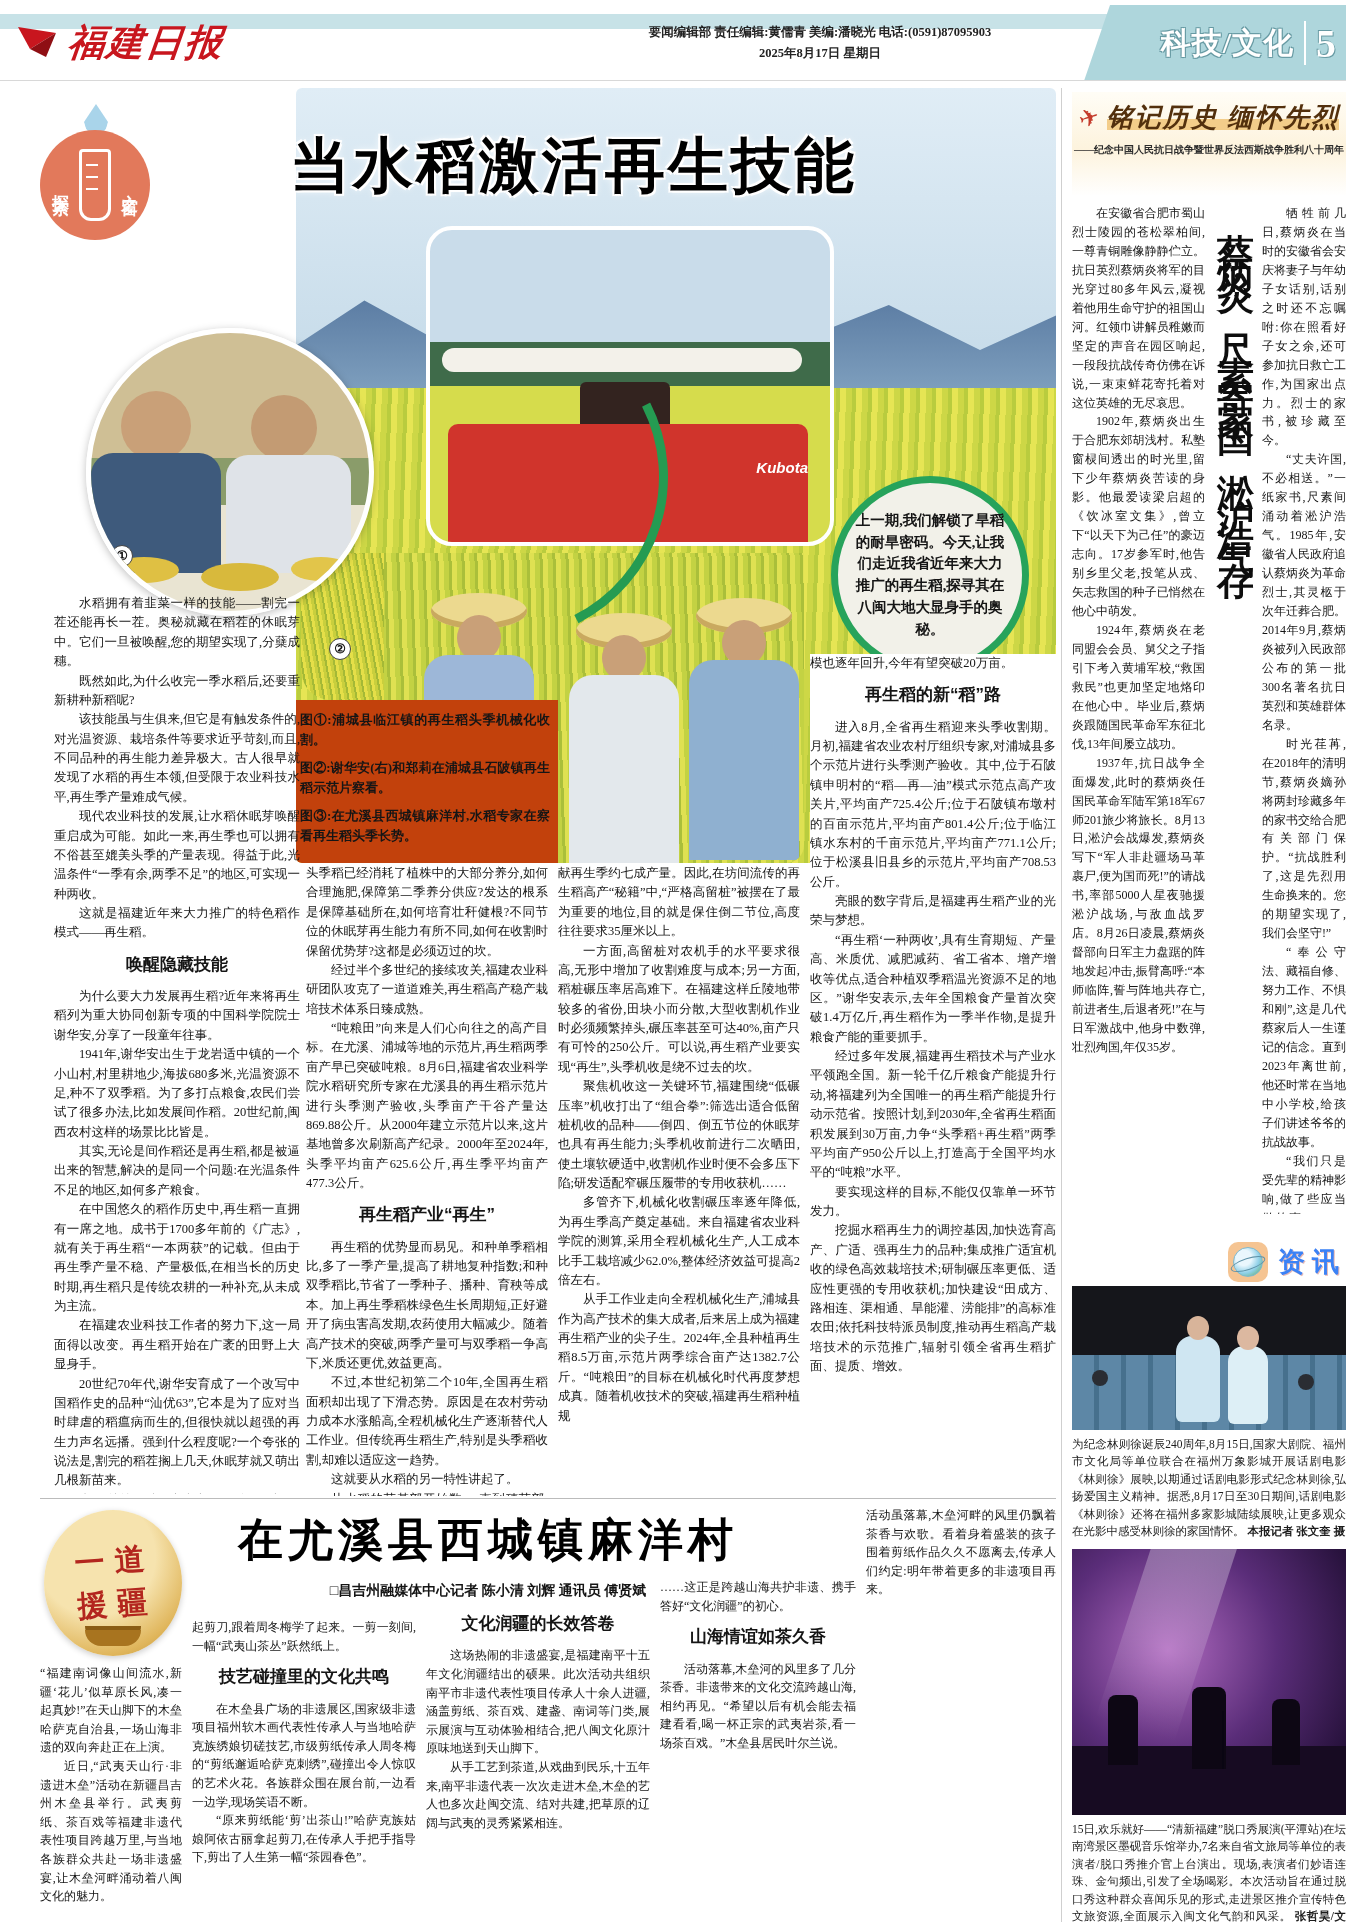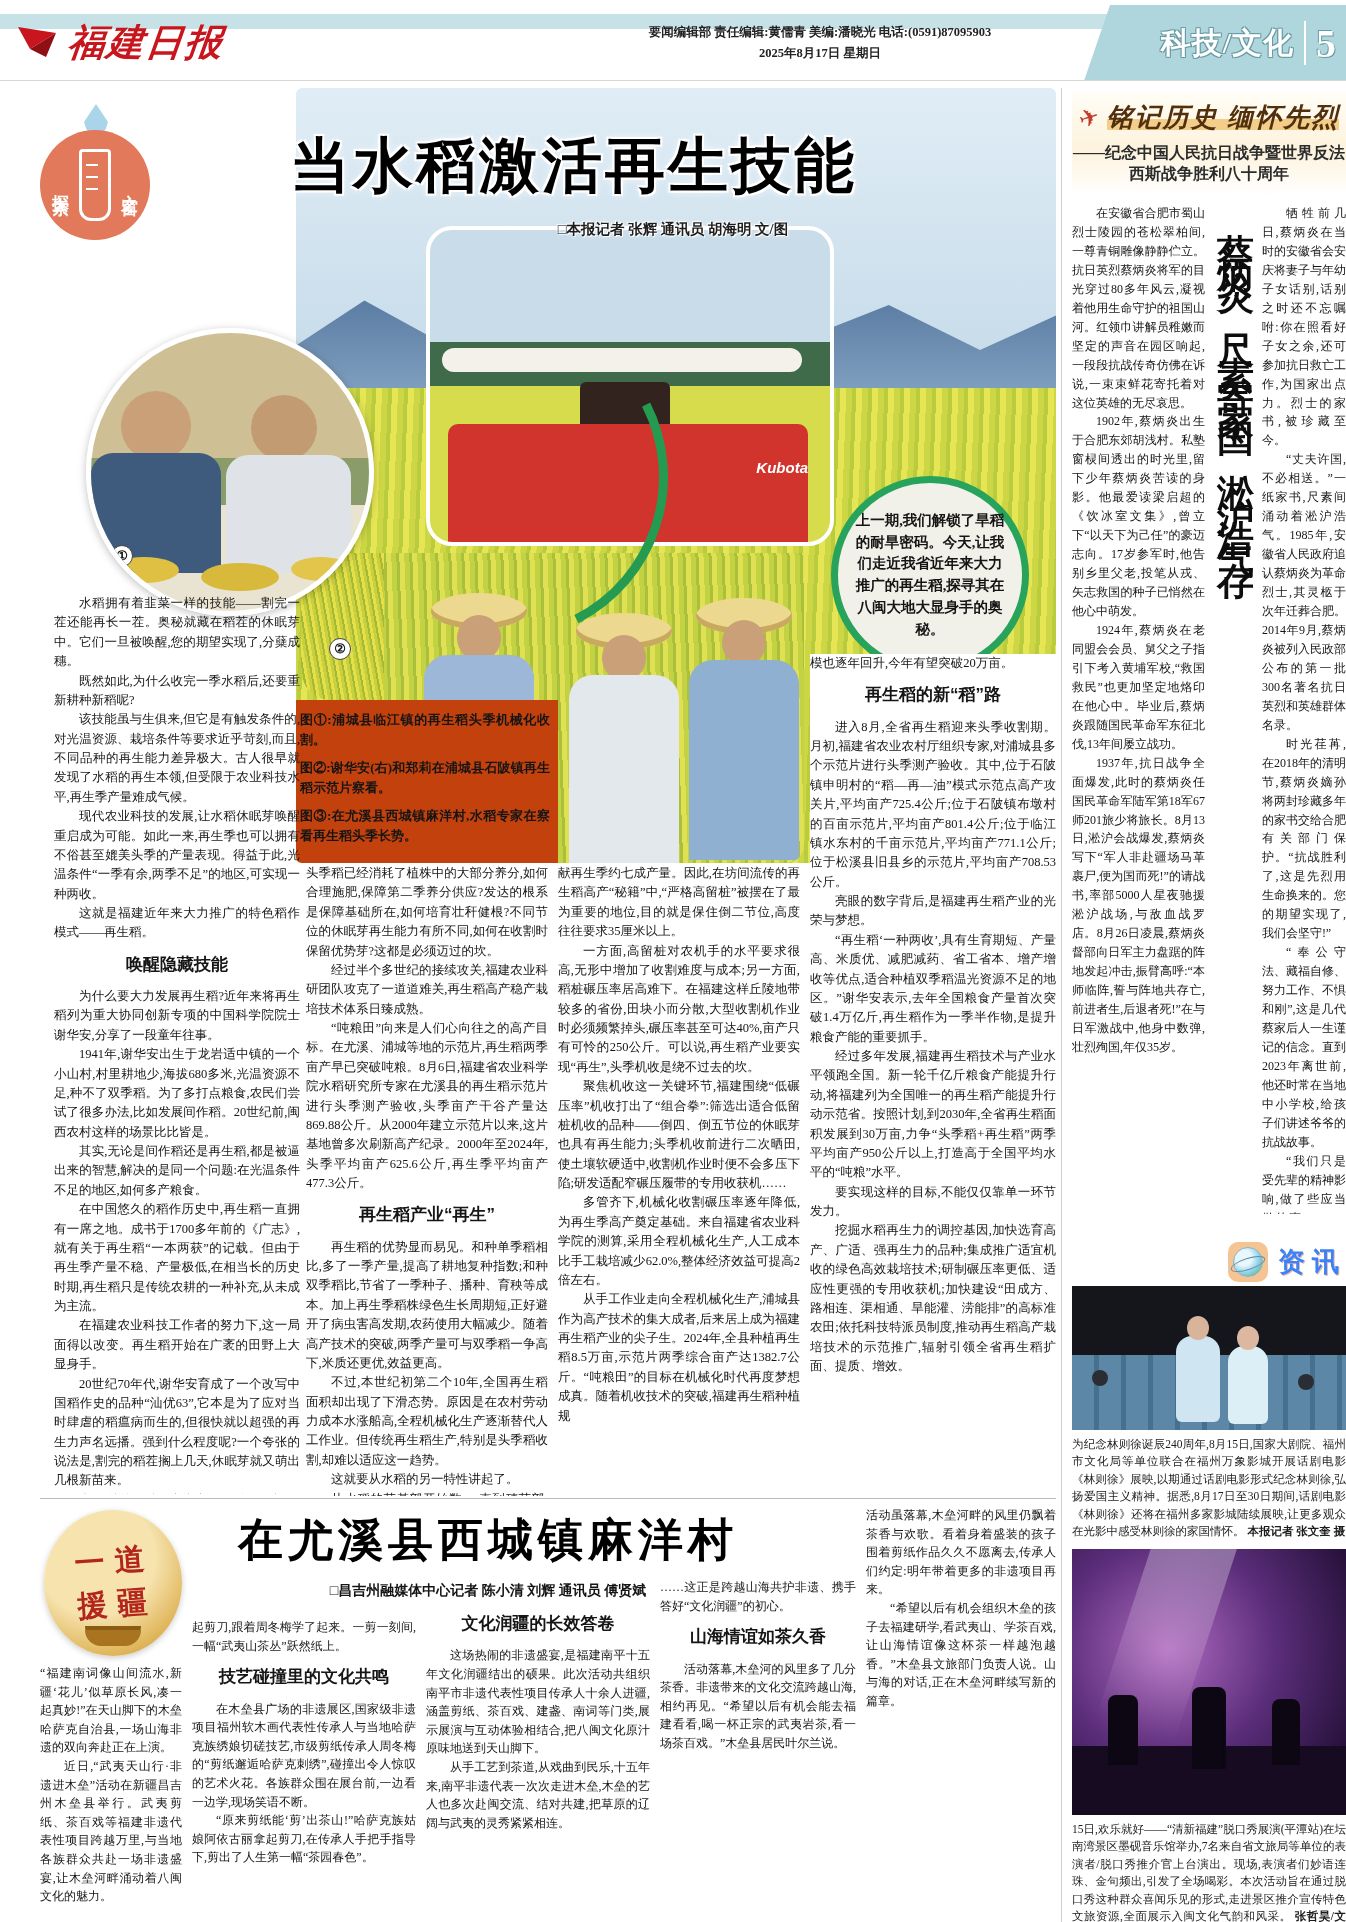--- a/index.html
+++ b/index.html
@@ -88,21 +88,21 @@
   #mcol2{left:266px;top:776px;width:242px;height:632px;}
   #mcol3{left:518px;top:776px;width:242px;height:632px;}
   #mcol4{left:770px;top:566px;width:246px;height:842px;background:#fff;z-index:4;}
   
   #memorial{position:absolute;left:1072px;top:92px;width:274px;height:1136px;}
   .mem-banner{height:104px;text-align:center;background:linear-gradient(180deg,#fffdf6 0,#fdf3dd 55%,#fff 100%);}
   .mem-title-row{display:flex;align-items:center;justify-content:center;gap:8px;padding-top:8px;}
   .plane-icon{font-size:24px;color:#c43a2a;transform:rotate(-18deg);}
   .mem-title{font-size:26px;font-weight:bold;font-style:italic;color:#53300d;letter-spacing:2px;
              background:linear-gradient(180deg,rgba(255,255,255,0) 55%,#f3cd8a 55% 85%,rgba(255,255,255,0) 85%);}
-  .mem-subtitle{margin-top:8px;font-size:16px;font-weight:bold;color:#2c2c2c;}
+  .mem-subtitle{margin-top:8px;font-size:10px;font-weight:bold;color:#2c2c2c;}
   .mem-body{display:flex;height:1010px;margin-top:8px;}
   .mem-colL{width:136px;font-size:12px;line-height:1.58;text-align:justify;overflow:hidden;}
   .mem-colL p,.mem-colR p{margin:0;text-indent:2em;}
   .mem-vhead{width:54px;writing-mode:vertical-rl;font-size:37px;font-weight:bold;letter-spacing:22px;
              color:#0d0d0d;text-align:start;margin:0 2px;font-family:"Liberation Serif",serif;}
   .mem-colR{width:86px;font-size:12px;line-height:1.58;text-align:justify;overflow:hidden;}
   
   #news{position:absolute;left:1072px;top:1238px;width:274px;height:680px;}
   .news-head{height:48px;display:flex;align-items:center;justify-content:flex-end;gap:10px;}
   .globe-icon{width:40px;height:40px;border-radius:10px;background:#f5c492;display:flex;align-items:center;justify-content:center;}
@@ -236,21 +236,20 @@
     <div class="explore-badge">
       <div class="drop"></div>
       <div class="explore-circle">
         <span class="explore-vtext">探索</span>
         <span class="tube"></span>
         <span class="explore-vtext">之窗</span>
       </div>
     </div>
 
     <div class="main-headline">当水稻激活再生技能</div>
-    <div class="main-byline">□本报记者 张辉 通讯员 胡海明 文/图</div>
 
     <div class="col" id="mcol1">
         <p class="p">水稻拥有着韭菜一样的技能——割完一茬还能再长一茬。奥秘就藏在稻茬的休眠芽中。它们一旦被唤醒,您的期望实现了,分蘖成穗。</p>
         <p class="p">既然如此,为什么收完一季水稻后,还要重新耕种新稻呢?</p>
         <p class="p">该技能虽与生俱来,但它是有触发条件的,对光温资源、栽培条件等要求近乎苛刻,而且,不同品种的再生能力差异极大。古人很早就发现了水稻的再生本领,但受限于农业科技水平,再生季产量难成气候。</p>
         <p class="p">现代农业科技的发展,让水稻休眠芽唤醒重启成为可能。如此一来,再生季也可以拥有不俗甚至媲美头季的产量表现。得益于此,光温条件“一季有余,两季不足”的地区,可实现一种两收。</p>
         <p class="p">这就是福建近年来大力推广的特色稻作模式——再生稻。</p>
         <h3 class="h">唤醒隐藏技能</h3>
         <p class="p">为什么要大力发展再生稻?近年来将再生稻列为重大协同创新专项的中国科学院院士谢华安,分享了一段童年往事。</p>
         <p class="p">1941年,谢华安出生于龙岩适中镇的一个小山村,村里耕地少,海拔680多米,光温资源不足,种不了双季稻。为了多打点粮食,农民们尝试了很多办法,比如发展间作稻。20世纪前,闽西农村这样的场景比比皆是。</p>
@@ -381,17 +380,16 @@
         <p class="p">这场热闹的非遗盛宴,是福建南平十五年文化润疆结出的硕果。此次活动共组织南平市非遗代表性项目传承人十余人进疆,涵盖剪纸、茶百戏、建盏、南词等门类,展示展演与互动体验相结合,把八闽文化原汁原味地送到天山脚下。</p>
         <p class="p">从手工艺到茶道,从戏曲到民乐,十五年来,南平非遗代表一次次走进木垒,木垒的艺人也多次赴闽交流、结对共建,把草原的辽阔与武夷的灵秀紧紧相连。</p>
       </div>
     <div class="col" id="hcol4">
         <p class="pc">……这正是跨越山海共护非遗、携手答好“文化润疆”的初心。</p>
         <h3 class="h">山海情谊如茶久香</h3>
         <p class="p">活动落幕,木垒河的风里多了几分茶香。非遗带来的文化交流跨越山海,相约再见。“希望以后有机会能去福建看看,喝一杯正宗的武夷岩茶,看一场茶百戏。”木垒县居民叶尔兰说。</p>
       </div>
     <div class="col" id="hcol5">
         <p class="pc">活动虽落幕,木垒河畔的风里仍飘着茶香与欢歌。看着身着盛装的孩子围着剪纸作品久久不愿离去,传承人们约定:明年带着更多的非遗项目再来。</p>
-        <p class="p">“希望以后有机会组织木垒的孩子去福建研学,看武夷山、学茶百戏,让山海情谊像这杯茶一样越泡越香。”木垒县文旅部门负责人说。山与海的对话,正在木垒河畔续写新的篇章。</p>
       </div>
   </div>
 
 </div>
 
 </body></html>

